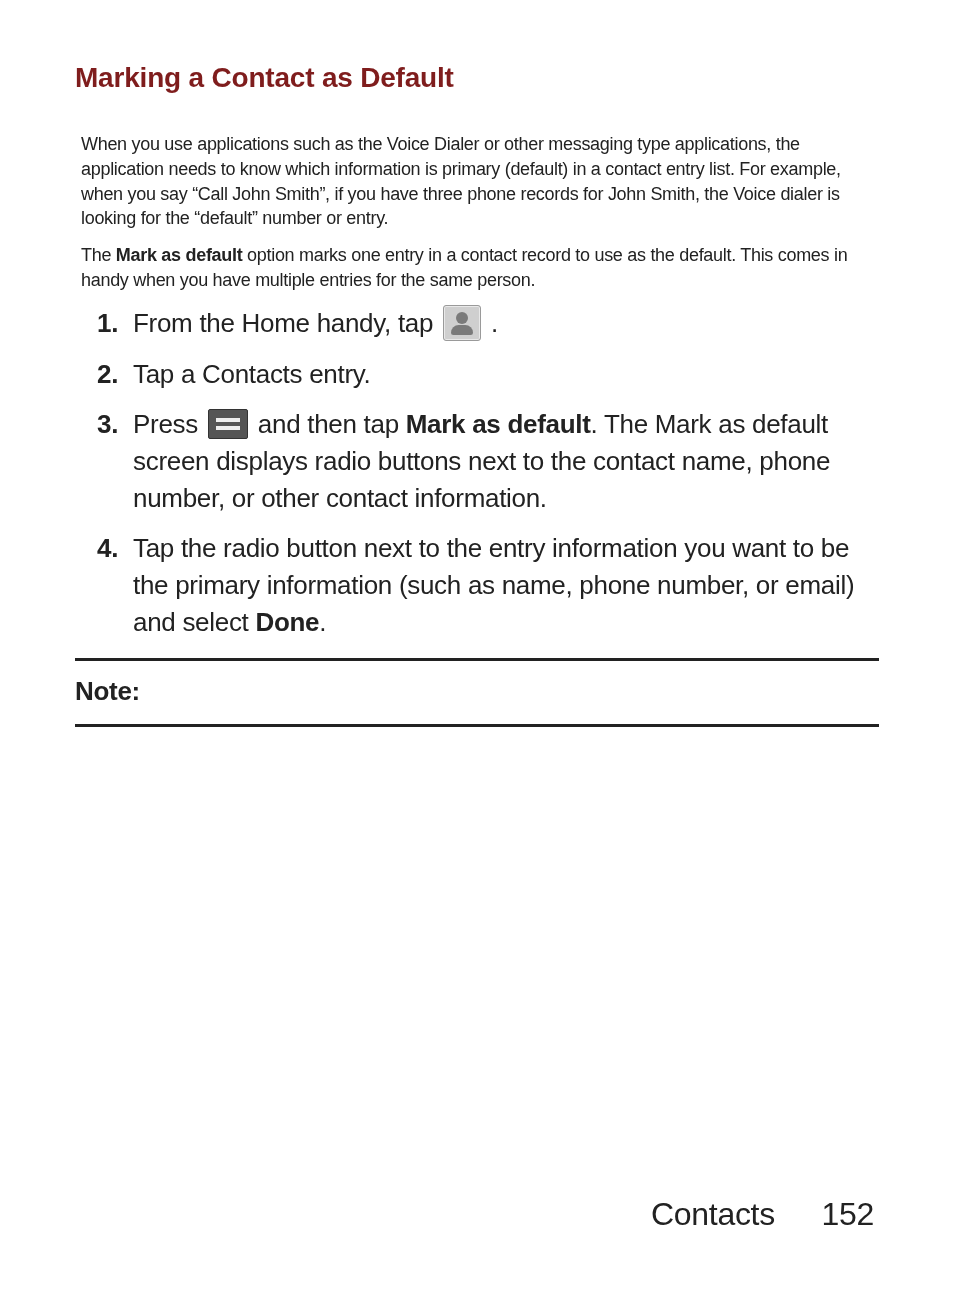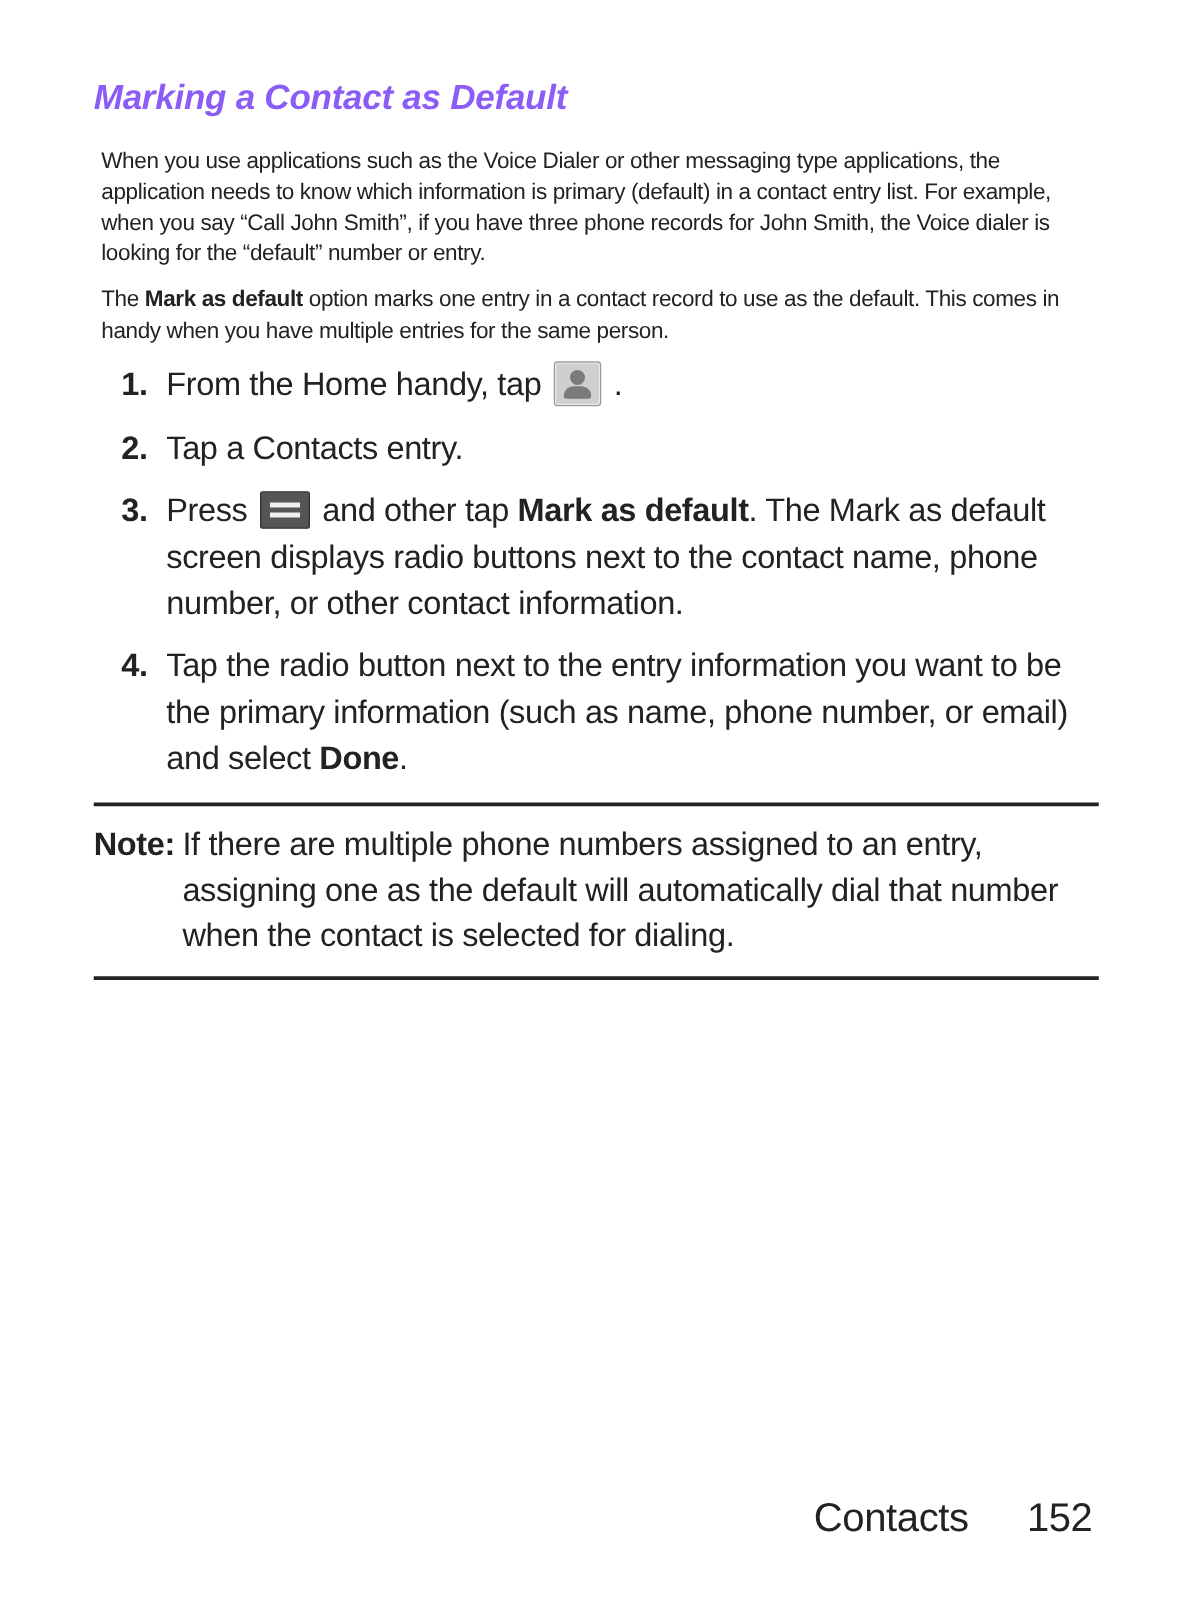--- a/index.html
+++ b/index.html
@@ -8,24 +8,23 @@
       height: 1295px;
       background: #ffffff;
       font-family: Arial, Helvetica, sans-serif;
       color: #222;
       padding: 62px 75px 50px 75px;
       position: relative;
       font-stretch: condensed;
     }
     .page-title {
       font-size: 28px;
-      font-style: italic;
       font-weight: bold;
-      color: #8b5cf6;
-      margin-bottom: 22px;
+      color: #7f1d1d;
+      margin-bottom: 38px;
       letter-spacing: -0.2px;
     }
     .para {
       font-size: 18px;
       line-height: 1.38;
       color: #222;
       margin-bottom: 12px;
       margin-left: 6px;
       letter-spacing: -0.3px;
     }
@@ -100,20 +99,21 @@
     .bold { font-weight: bold; }
     .note-block {
       border-top: 3px solid #222;
       border-bottom: 3px solid #222;
       padding: 12px 0 14px 0;
       margin-top: 18px;
       font-size: 26px;
       line-height: 1.4;
       letter-spacing: -0.3px;
       display: flex;
+      align-items: center;
     }
     .note-label { font-weight: bold; white-space: nowrap; margin-right: 6px; }
     .footer {
       position: absolute;
       bottom: 62px;
       right: 80px;
       font-size: 32px;
       color: #222;
       letter-spacing: -0.3px;
     }
@@ -141,32 +141,31 @@
   </li>
   <li>
     <span class="num">2.</span>
     <span class="step-body">Tap a Contacts entry.</span>
   </li>
   <li>
     <span class="num">3.</span>
     <span class="step-body">
       <span>Press </span>
       <span class="icon-inline menu-icon"></span>
-      <span> and other tap </span><span class="bold">Mark as default</span><span>. The Mark as default screen displays radio buttons next to the contact name, phone number, or other contact information.</span>
+      <span> and then tap </span><span class="bold">Mark as default</span><span>. The Mark as default screen displays radio buttons next to the contact name, phone number, or other contact information.</span>
     </span>
   </li>
   <li>
     <span class="num">4.</span>
     <span class="step-body">
       <span>Tap the radio button next to the entry information you want to be the primary information (such as name, phone number, or email) and select </span><span class="bold">Done</span><span>.</span>
     </span>
   </li>
 </ol>
 
 <div class="note-block">
   <span class="note-label">Note:</span>
-  <span>If there are multiple phone numbers assigned to an entry, assigning one as the default will automatically dial that number when the contact is selected for dialing.</span>
 </div>
 
 <div class="footer">
   <span class="section-name">Contacts</span>
   <span>152</span>
 </div>
 
 </body></html>

